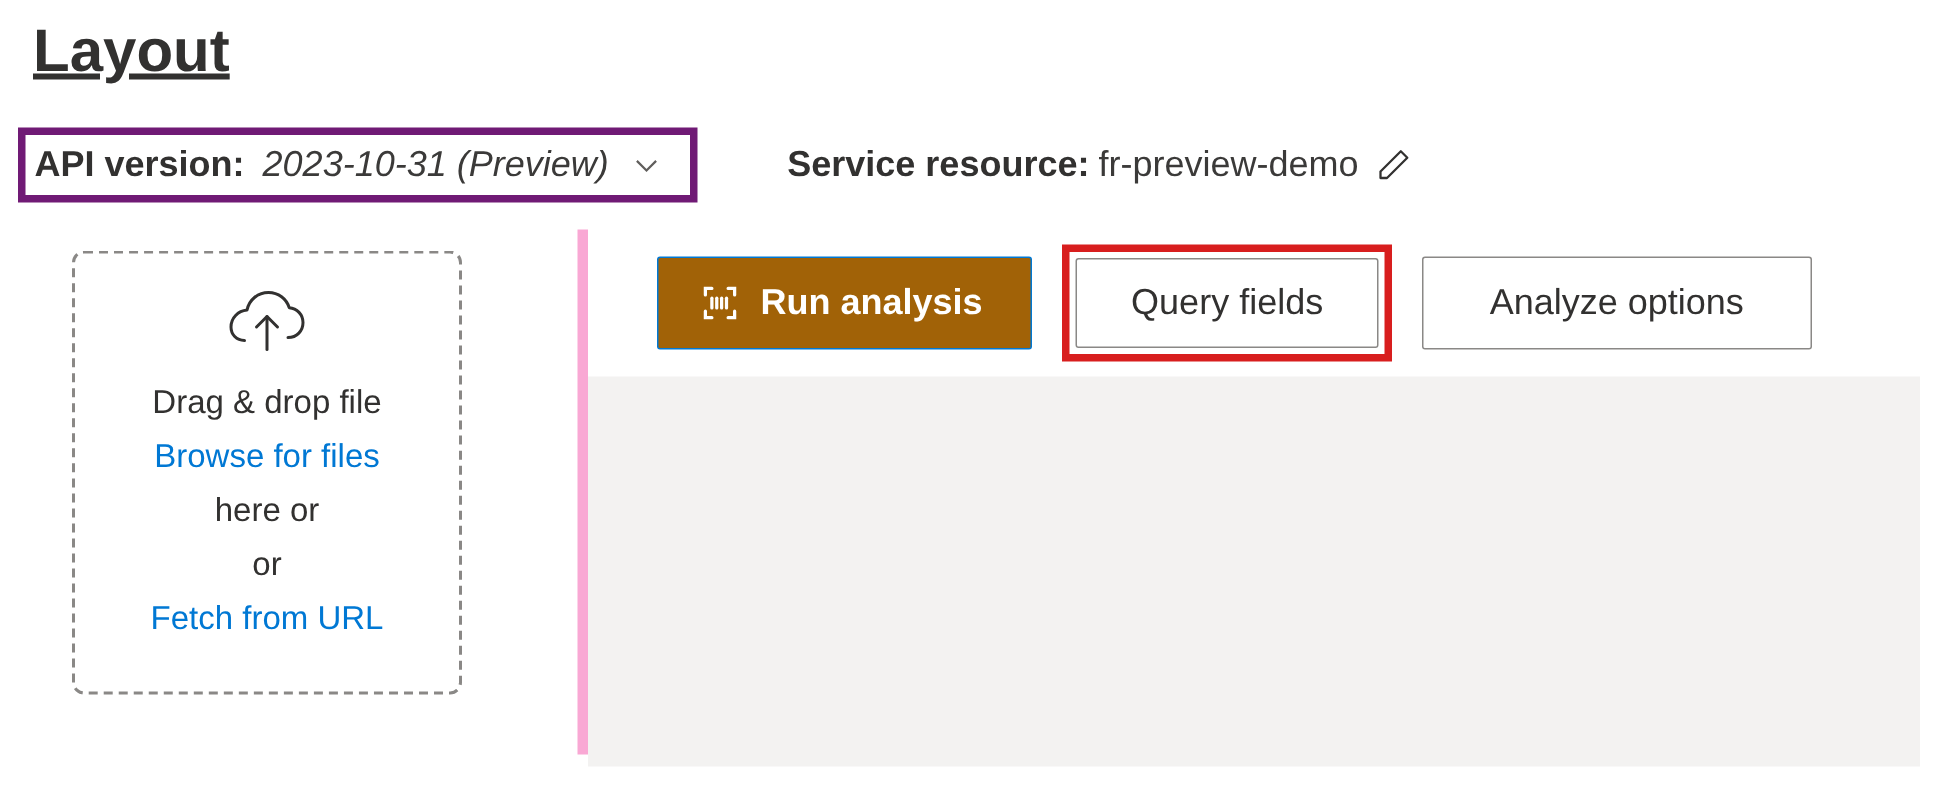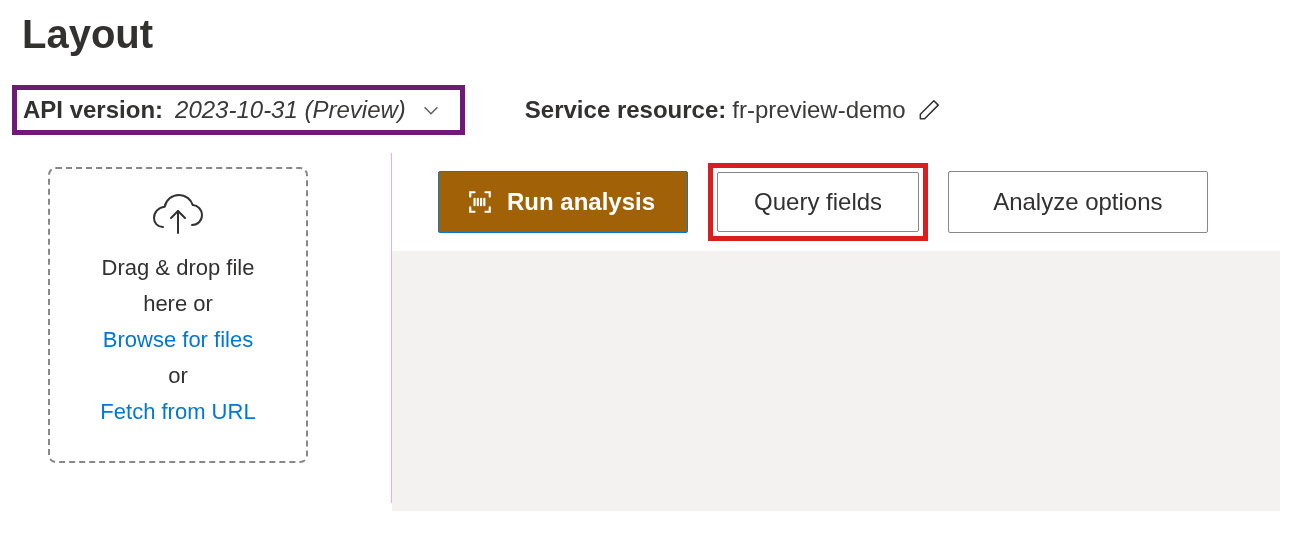--- a/index.html
+++ b/index.html
@@ -10,20 +10,21 @@
     height: 537px;
     font-family: "Segoe UI", -apple-system, BlinkMacSystemFont, sans-serif;
     background: #ffffff;
     color: #323130;
   }
   .page { padding: 12px 20px 0 20px; }
   .title {
     font-size: 40px;
     font-weight: 600;
     margin: 0 0 28px 2px;
+    text-decoration: underline;
   }
   .meta-row {
     display: flex;
     align-items: center;
     gap: 60px;
     margin-bottom: 18px;
   }
   .api-block {
     display: inline-flex;
     align-items: center;
@@ -60,21 +61,21 @@
   .pencil svg { display:block; }
 
   .body-row {
     display: flex;
     align-items: flex-start;
     gap: 0;
   }
   .left-col {
     width: 372px;
     flex: 0 0 372px;
-    border-right: 1px solid #f9a8d4;
+    border-right: 7px solid #f9a8d4;
     padding-top: 14px;
     padding-right: 20px;
     padding-left: 28px;
     min-height: 350px;
   }
   .dropzone {
     width: 260px;
     border: 2px dashed #8a8886;
     border-radius: 8px;
     padding: 24px 18px 30px 18px;
@@ -170,22 +171,22 @@
     <div class="left-col">
       <div class="dropzone">
         <div class="cloud">
           <svg width="56" height="44" viewBox="0 0 56 44" fill="none" stroke="#323130" stroke-width="2" stroke-linecap="round" stroke-linejoin="round">
             <path d="M42 32c6 0 10-4.5 10-10 0-5.2-4-9.5-9.2-9.9C41 6.2 35.6 2 29 2c-7.2 0-13 5-14.3 11.7C8.6 14.3 4 19 4 25c0 5 3.6 9 9 9"></path>
             <line x1="28" y1="40" x2="28" y2="18"></line>
             <polyline points="21 25 28 18 35 25"></polyline>
           </svg>
         </div>
         <div class="line">Drag &amp; drop file</div>
+        <div class="line link">Browse for files</div>
         <div class="line">here or</div>
-        <div class="line link">Browse for files</div>
         <div class="line">or</div>
         <div class="line link">Fetch from URL</div>
       </div>
     </div>
 
     <div class="right-col">
       <div class="toolbar">
         <button class="btn btn-primary">
           <span>
             <svg width="26" height="26" viewBox="0 0 24 24" fill="none" stroke="#ffffff" stroke-width="2" stroke-linecap="round">

